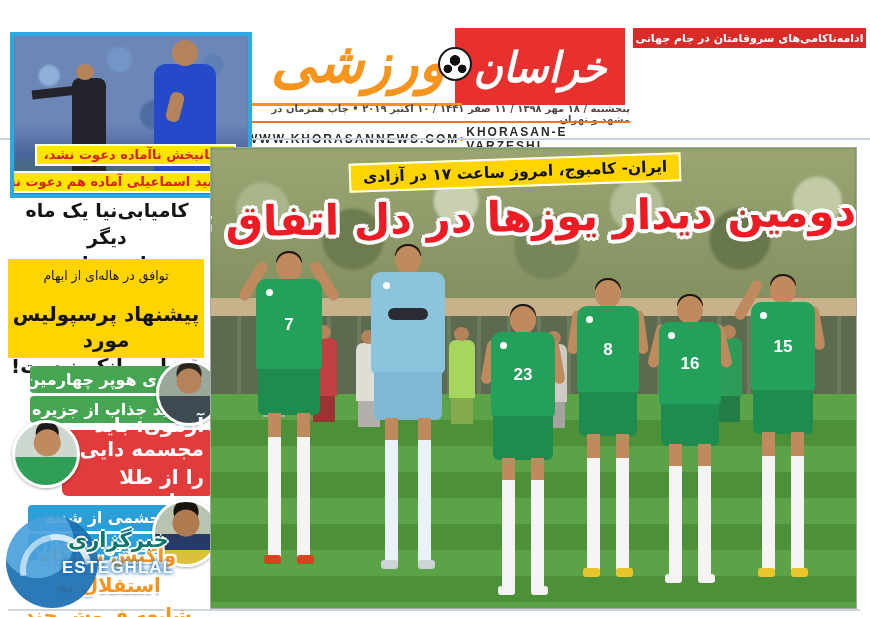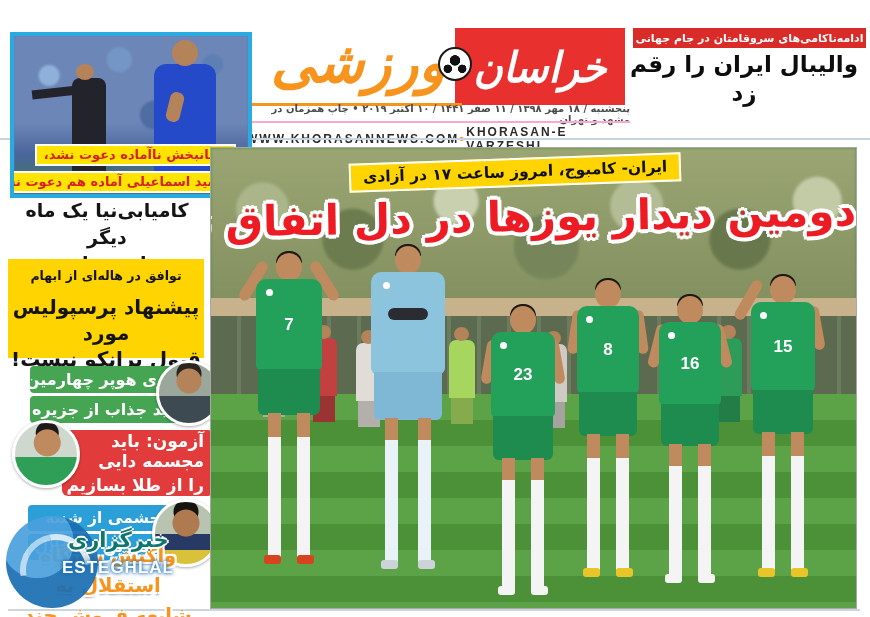--- a/index.html
+++ b/index.html
@@ -13,21 +13,21 @@
   #mast-red .t{color:#fff;font-weight:bold;font-size:40px;font-style:italic;transform:scaleY(1.05);}
   #mast-orange{left:252px;top:22px;width:212px;height:80px;display:flex;align-items:center;justify-content:center;}
   #mast-orange .t{color:#f7941d;font-weight:bold;font-size:56px;font-style:italic;letter-spacing:-2px;}
   #mast-ball{left:438px;top:47px;width:30px;height:30px;border-radius:50%;border:2px solid #1a1a1a;
      background:radial-gradient(circle at 50% 38%,#111 0 5px,rgba(0,0,0,0) 5.5px),
                 radial-gradient(circle at 26% 66%,#111 0 4px,rgba(0,0,0,0) 4.5px),
                 radial-gradient(circle at 74% 66%,#111 0 4px,rgba(0,0,0,0) 4.5px),#fff;}
   #mast-underline{left:250px;top:103px;width:212px;height:3px;background:#f7941d;}
   #dateline{left:246px;top:106px;width:384px;height:15px;font-size:10px;font-weight:bold;color:#4a4a4a;
      display:flex;align-items:center;justify-content:center;}
-  #urlline{left:246px;top:121px;width:384px;border-top:2px solid #f9a8d4;padding-top:2px;
+  #urlline{left:246px;top:121px;width:384px;border-top:2px solid #f97316;padding-top:2px;
      display:flex;justify-content:space-between;align-items:center;
      font-family:"Liberation Sans",sans-serif;font-weight:bold;font-size:12px;letter-spacing:2px;color:#2b2b2b;}
   #urlline .dot{color:#f7941d;font-size:14px;}
   #top-rule{left:0;top:138px;width:870px;height:2px;background:#c7d3de;}
   #bottom-rule{left:8px;top:609px;width:852px;height:2px;background:#cdd6dd;}
 
   
   #vb-kicker{left:633px;top:28px;width:233px;height:20px;background:#d92b27;color:#fff;
      font-size:11px;font-weight:bold;display:flex;align-items:center;justify-content:center;}
   #vb-headline{left:622px;top:50px;width:244px;text-align:center;color:#0d0d0d;
@@ -52,35 +52,35 @@
   #card .pl:before{content:"";position:absolute;left:18px;top:-24px;width:26px;height:26px;background:#b5835a;border-radius:50%;}
   #card .pl:after{content:"";position:absolute;left:14px;top:28px;width:14px;height:30px;background:#b5835a;border-radius:6px;transform:rotate(14deg);}
   .card-line{position:absolute;background:#ffe400;color:#d42127;font-weight:900;font-size:13px;
      padding:1px 7px 2px;box-shadow:0 0 0 2px #fff;white-space:nowrap;}
   #card-line1{right:14px;bottom:30px;}
   #card-line2{right:4px;bottom:3px;}
 
   
   #kamyab{left:8px;top:197px;width:198px;text-align:center;font-weight:900;font-size:19px;color:#141414;line-height:1.4;}
   #ybox{left:8px;top:259px;width:196px;height:90px;background:#ffd400;text-align:center;color:#141414;padding-top:9px;}
-  #ybox .k{font-size:12.5px;font-weight:bold;margin-bottom:11px;}
+  #ybox .k{font-size:12.5px;font-weight:normal;margin-bottom:18px;}
   #ybox .h{font-size:20px;font-weight:900;line-height:1.3;}
 
   .bar{position:absolute;border-radius:4px;color:#fff;font-weight:900;display:flex;align-items:center;white-space:nowrap;}
   .bar.green{background:#45a553;}
   .bar.blue{background:#2b9fd8;}
   #g1{left:30px;top:366px;width:142px;height:27px;font-size:16px;justify-content:center;}
   #g2{left:30px;top:396px;width:156px;height:27px;font-size:16px;justify-content:center;}
   .circ{position:absolute;border-radius:50%;border:3px solid #fff;box-shadow:0 1px 3px rgba(0,0,0,.35);}
   #g-circ{left:156px;top:360px;width:60px;height:60px;
      background:radial-gradient(circle at 50% 30%,#b5835a 0 12px,rgba(0,0,0,0) 13px),
                 radial-gradient(circle at 50% 18%,#2b2520 0 12px,rgba(0,0,0,0) 13px),
                 linear-gradient(#9aa79a 0 55%,#3d4a52 55% 100%);}
   #rbox{left:62px;top:430px;width:152px;height:66px;background:#e23b3b;border-radius:6px;color:#fff;
-     font-weight:900;font-size:17px;display:flex;flex-direction:column;justify-content:center;gap:4px;padding-right:10px;box-sizing:border-box;text-align:right;}
+     font-weight:900;font-size:20px;display:flex;flex-direction:column;justify-content:center;gap:4px;padding-right:10px;box-sizing:border-box;text-align:right;}
   #r-circ{left:12px;top:420px;width:62px;height:62px;
      background:radial-gradient(circle at 52% 32%,#c08a5f 0 13px,rgba(0,0,0,0) 14px),
                 radial-gradient(circle at 52% 16%,#1d1a17 0 11px,rgba(0,0,0,0) 12px),
                 linear-gradient(#cfd8cf 0 55%,#2f9e57 55% 100%);}
   #b1{left:28px;top:505px;width:150px;height:26px;font-size:15.5px;justify-content:center;}
   #b2{left:28px;top:534px;width:150px;height:26px;font-size:15.5px;justify-content:center;}
   #b-circ{left:152px;top:499px;width:62px;height:62px;
      background:radial-gradient(circle at 50% 34%,#b07a50 0 13px,rgba(0,0,0,0) 14px),
                 radial-gradient(circle at 50% 16%,#17130f 0 12px,rgba(0,0,0,0) 13px),
                 linear-gradient(#b9c4b0 0 52%,#273a66 52% 78%,#d9c13a 78% 100%);}
@@ -163,21 +163,20 @@
   <div class="abs rtl" id="dateline">پنجشنبه  /  ۱۸ مهر ۱۳۹۸  /  ۱۱ صفر ۱۴۴۱  /  ۱۰ اکتبر ۲۰۱۹ • چاپ همزمان در مشهد و تهران</div>
   <div class="abs" id="urlline">
     <span>WWW.KHORASANNEWS.COM</span>
     <span class="dot">•</span>
     <span>KHORASAN-E VARZESHI</span>
   </div>
   <div class="abs" id="top-rule"></div>
 
   <div class="abs rtl" id="vb-kicker">ادامه‌ناکامی‌های سروقامتان در جام جهانی</div>
   <div class="abs rtl" id="vb-headline">
-    <div>والیبال ایران را رقم زد</div>
   </div>
 
   <div class="abs" id="card">
     <div class="crowd"></div>
     <div class="ref"></div>
     <div class="pl"></div>
     <div class="card-line rtl" id="card-line1">جهانبخش ناآماده دعوت نشد،</div>
     <div class="card-line rtl" id="card-line2">فرشید اسماعیلی آماده هم دعوت نشد</div>
   </div>
 

